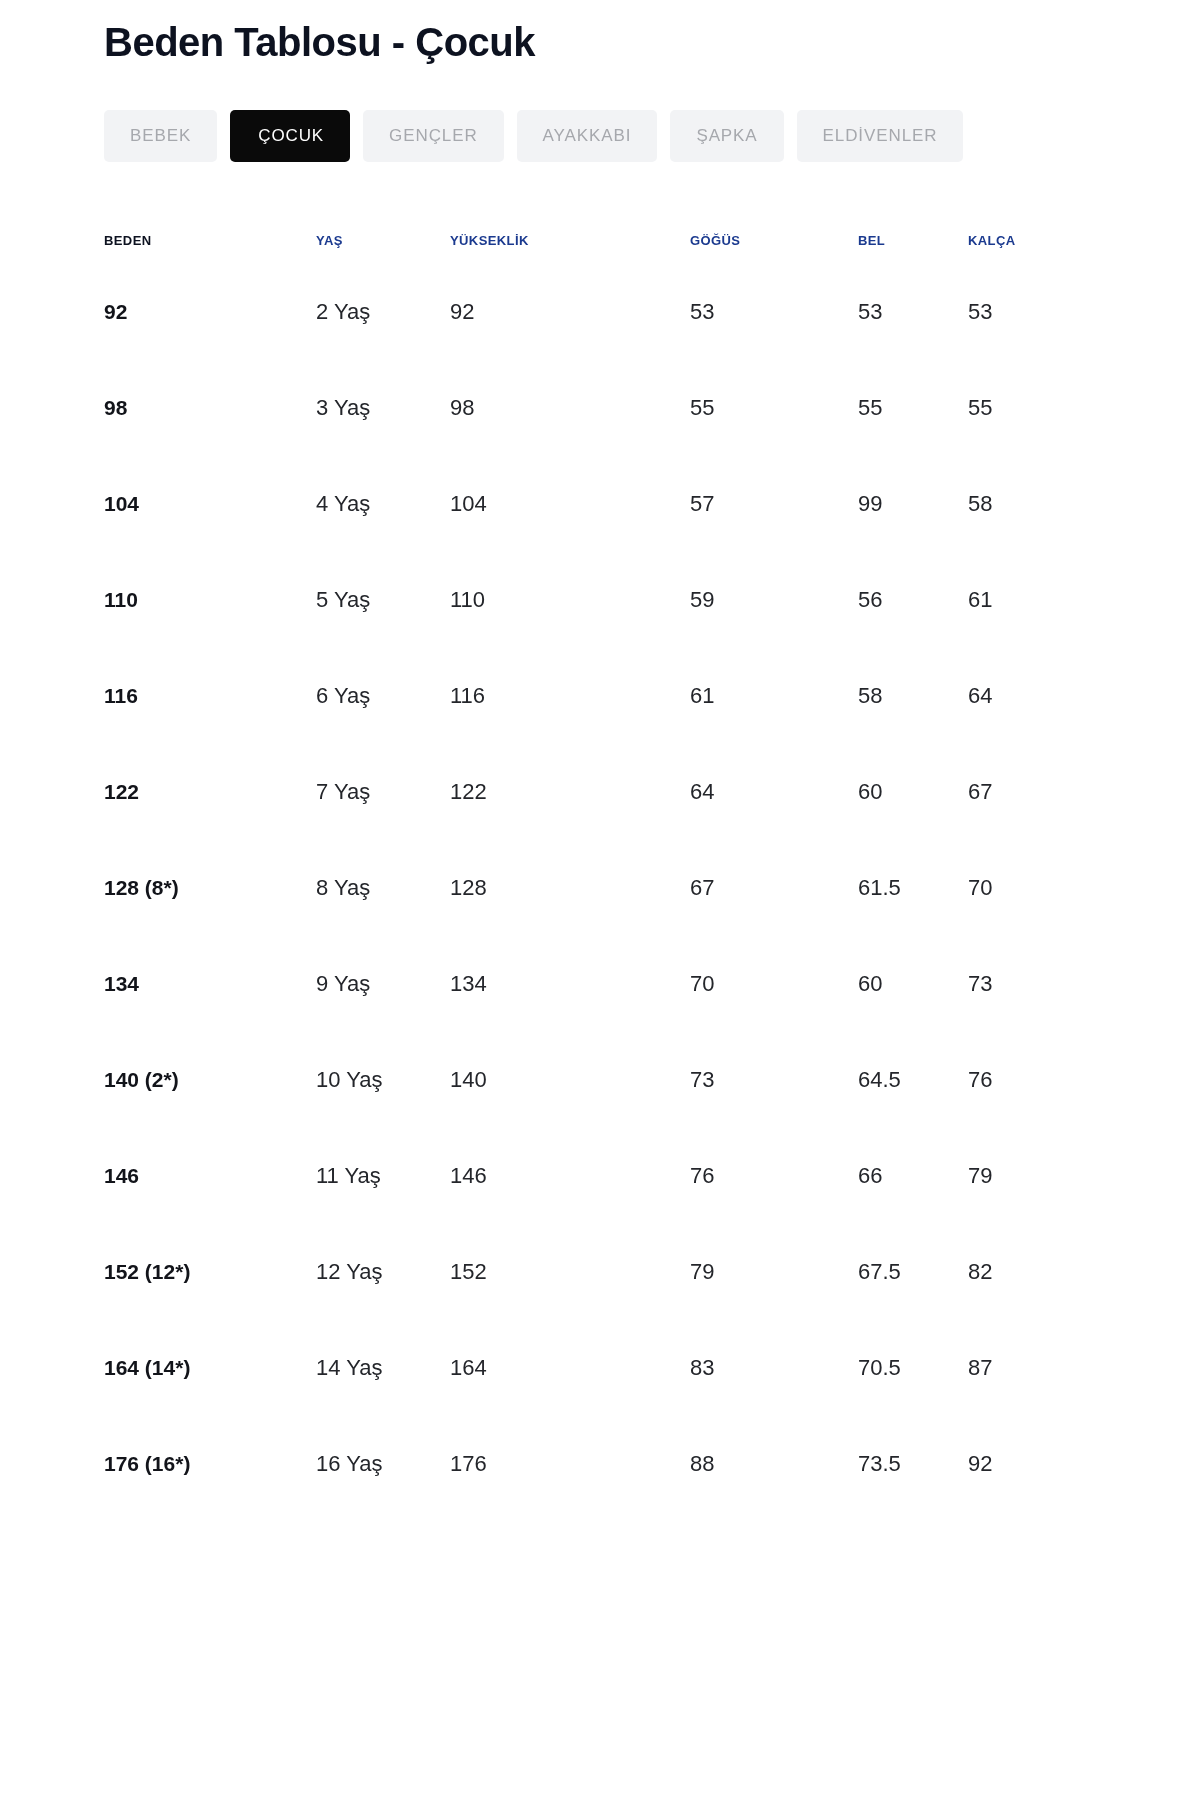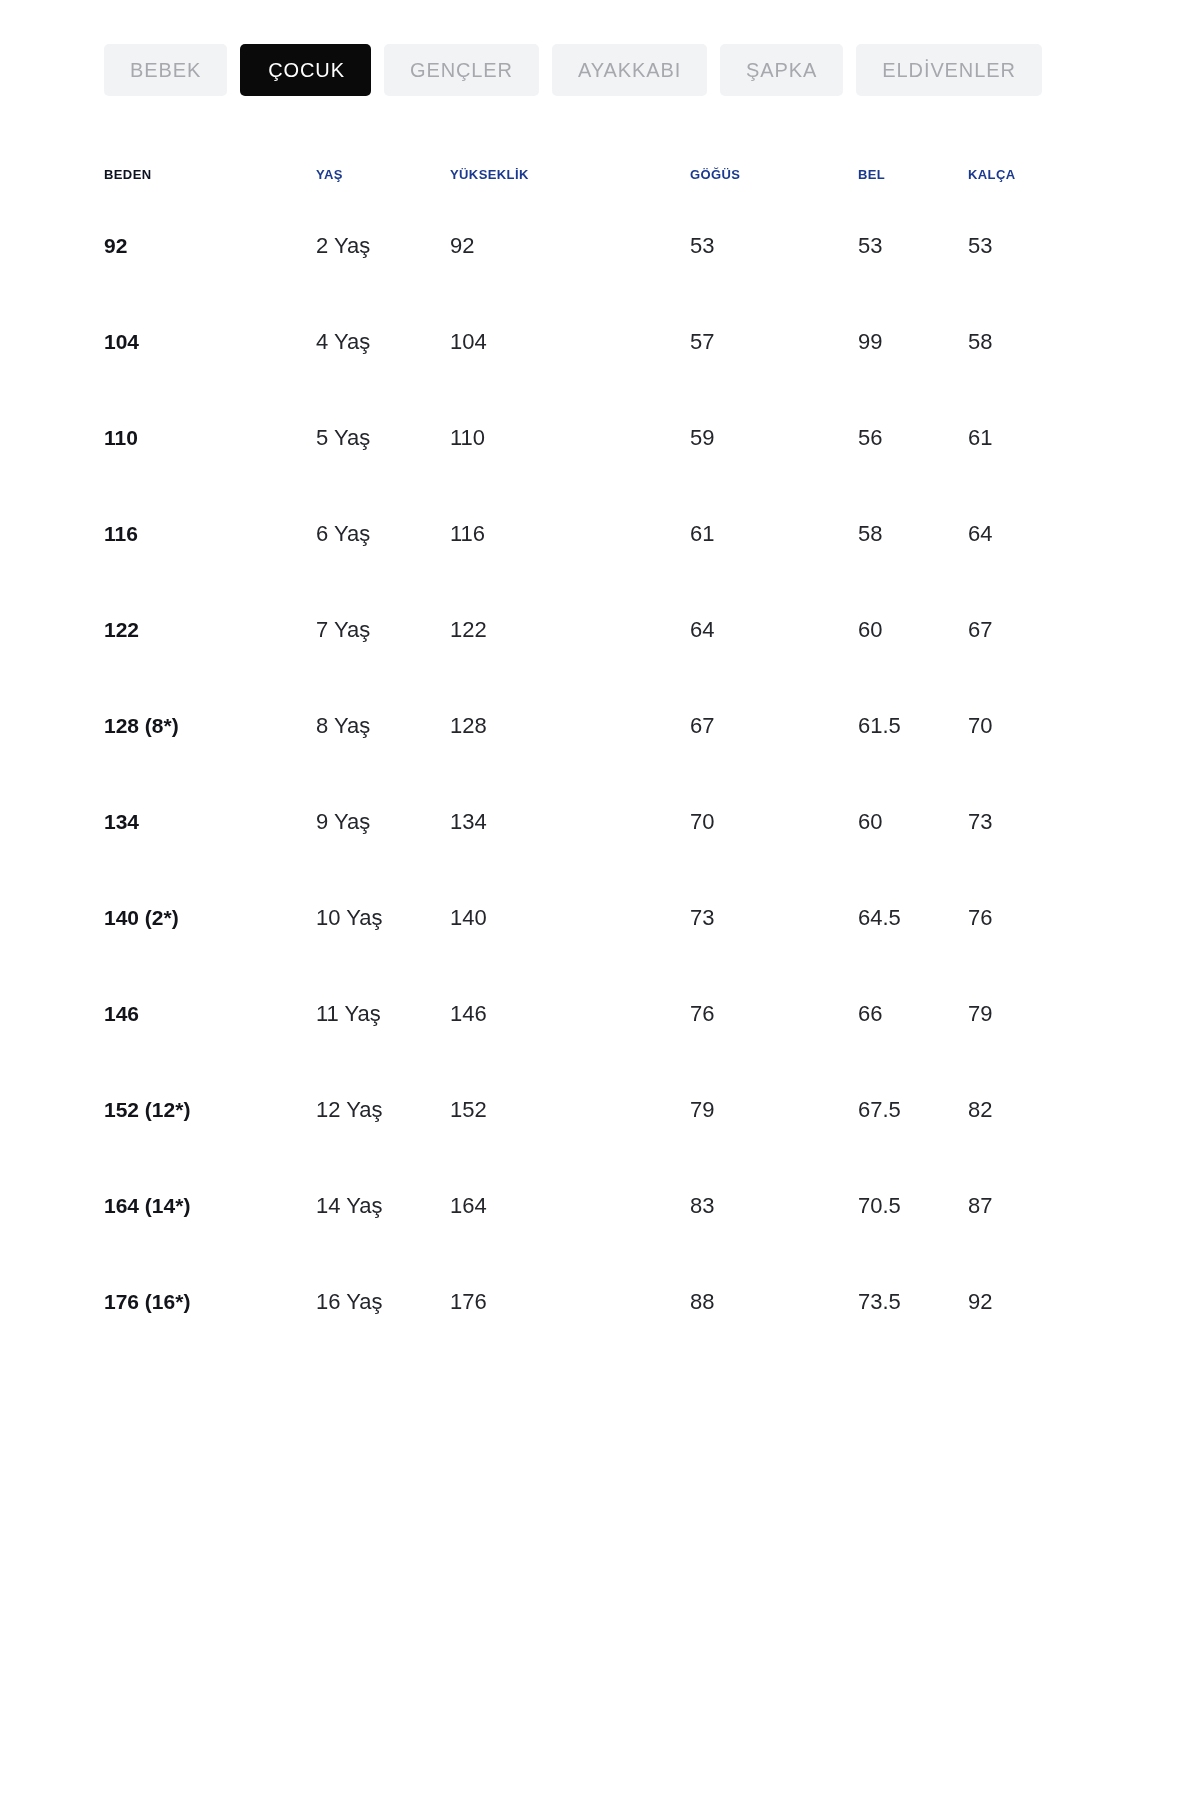--- a/index.html
+++ b/index.html
@@ -42,21 +42,21 @@
     background: #f2f3f5;
     color: #a6a8ad;
     border: none;
     border-radius: 5px;
     height: 52px;
     padding: 0 26px;
     display: flex;
     align-items: center;
     justify-content: center;
     font-family: "Liberation Sans", "DejaVu Sans", sans-serif;
-    font-size: 20px;
+    font-size: 17px;
     letter-spacing: 0.9px;
     font-weight: 400;
     cursor: pointer;
     white-space: nowrap;
   }
   .tab.active {
     background: #0a0a0a;
     color: #ffffff;
     padding-left: 28px;
   }
@@ -104,20 +104,23 @@
     color: #12141a;
     font-size: 21px;
   }
   table.size-table tbody tr:first-child td { padding-top: 0; }
 </style>
 </head>
 <body>
 
 <div class="page">
 
+  <div class="title-wrap">
+    <h1 class="page-title">Beden Tablosu - Çocuk</h1>
+  </div>
 
   <div class="tabs">
       <button class="tab">BEBEK</button>
       <button class="tab active">ÇOCUK</button>
       <button class="tab">GENÇLER</button>
       <button class="tab">AYAKKABI</button>
       <button class="tab">ŞAPKA</button>
       <button class="tab">ELDİVENLER</button>
     </div>
 
@@ -144,20 +147,28 @@
       <tbody>
           <tr>
             <td class="cell-beden">92</td>
             <td>2 Yaş</td>
             <td>92</td>
             <td>53</td>
             <td>53</td>
             <td>53</td>
           </tr>
           <tr>
+            <td class="cell-beden">98</td>
+            <td>3 Yaş</td>
+            <td>98</td>
+            <td>55</td>
+            <td>55</td>
+            <td>55</td>
+          </tr>
+          <tr>
             <td class="cell-beden">104</td>
             <td>4 Yaş</td>
             <td>104</td>
             <td>57</td>
             <td>99</td>
             <td>58</td>
           </tr>
           <tr>
             <td class="cell-beden">110</td>
             <td>5 Yaş</td>

